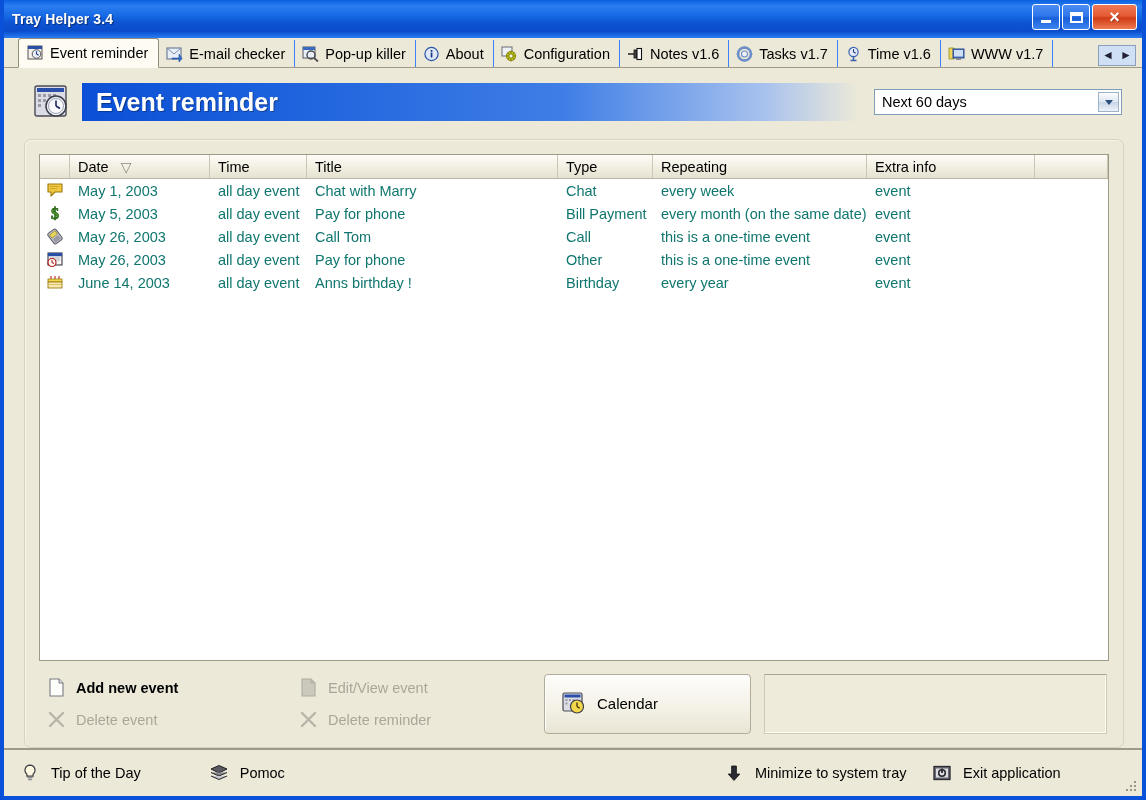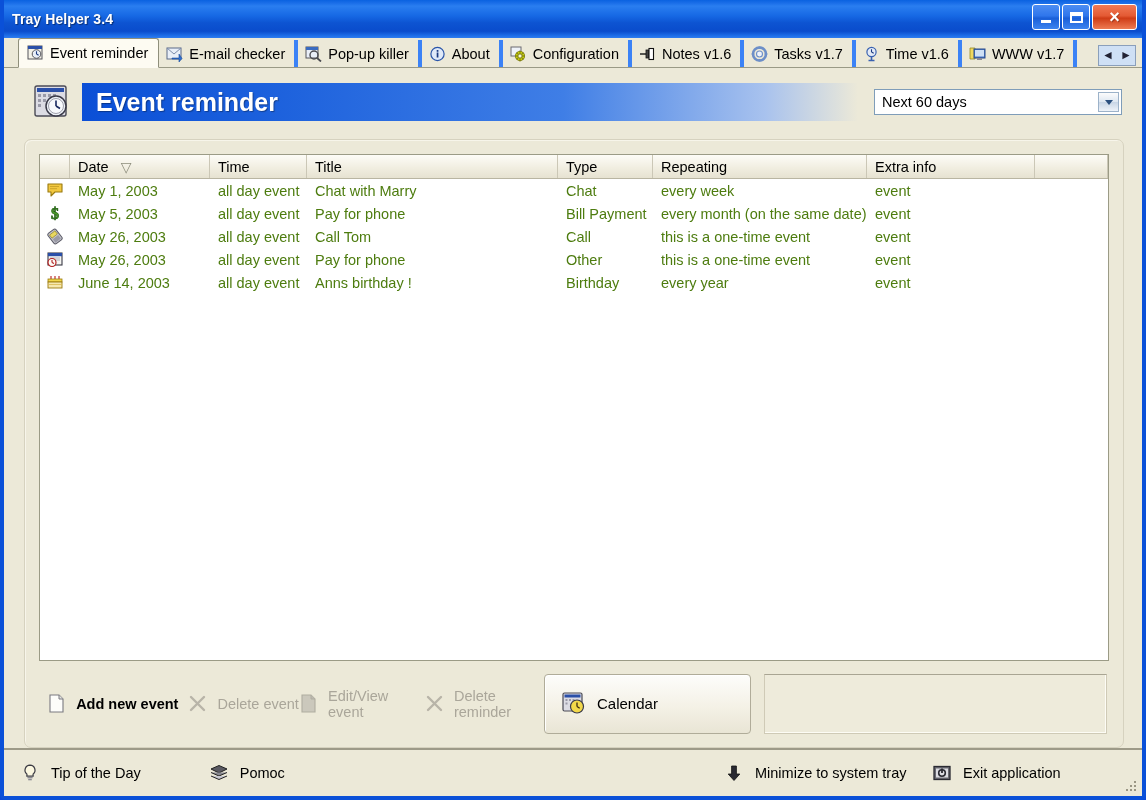--- a/index.html
+++ b/index.html
@@ -97,21 +97,21 @@
     height: 27px;
     display: flex;
     align-items: center;
     gap: 6px;
     padding: 0 9px 0 7px;
     font-size: 14.5px;
     color: #000;
     white-space: nowrap;
     position: relative;
     background: transparent;
-    border-right: 4px solid #3b82f6;
+    border-right: 1px solid #3b82f6;
   }
   .tab.active {
     background: #fdfbf2;
     border: 1px solid #8f8f7b;
     border-bottom: 1px solid #fdfbf2;
     border-radius: 3px 3px 0 0;
     height: 30px;
     margin-bottom: -1px;
     z-index: 3;
     padding: 0 10px 0 8px;
@@ -261,21 +261,21 @@
     left: -6px; top: -11px;
     font-size: 14px; color: #8d8d7c;
     line-height: 1;
   }
   .lv-body { flex: 1; overflow: hidden; }
   .lv-row {
     display: flex;
     height: 23px;
     align-items: center;
     font-size: 14.5px;
-    color: #4d7c0f;
+    color: #0f766e;
   }
   .lv-td {
     display: flex;
     align-items: center;
     padding-left: 8px;
     white-space: nowrap;
     overflow: hidden;
   }
   .lv-td.icocell { justify-content: center; padding-left: 0; }
 
@@ -292,21 +292,21 @@
   
   .actions {
     flex: 0 0 76px;
     display: flex;
     align-items: center;
     padding-top: 9px;
     gap: 0;
   }
   .action-col {
     display: flex;
-    flex-direction: row;
+    flex-direction: column;
     justify-content: center;
     gap: 10px;
   }
   .col-a { width: 260px; padding-left: 8px; }
   .col-b { width: 245px; }
   .action-item {
     display: flex;
     align-items: center;
     gap: 10px;
     font-size: 14.5px;

